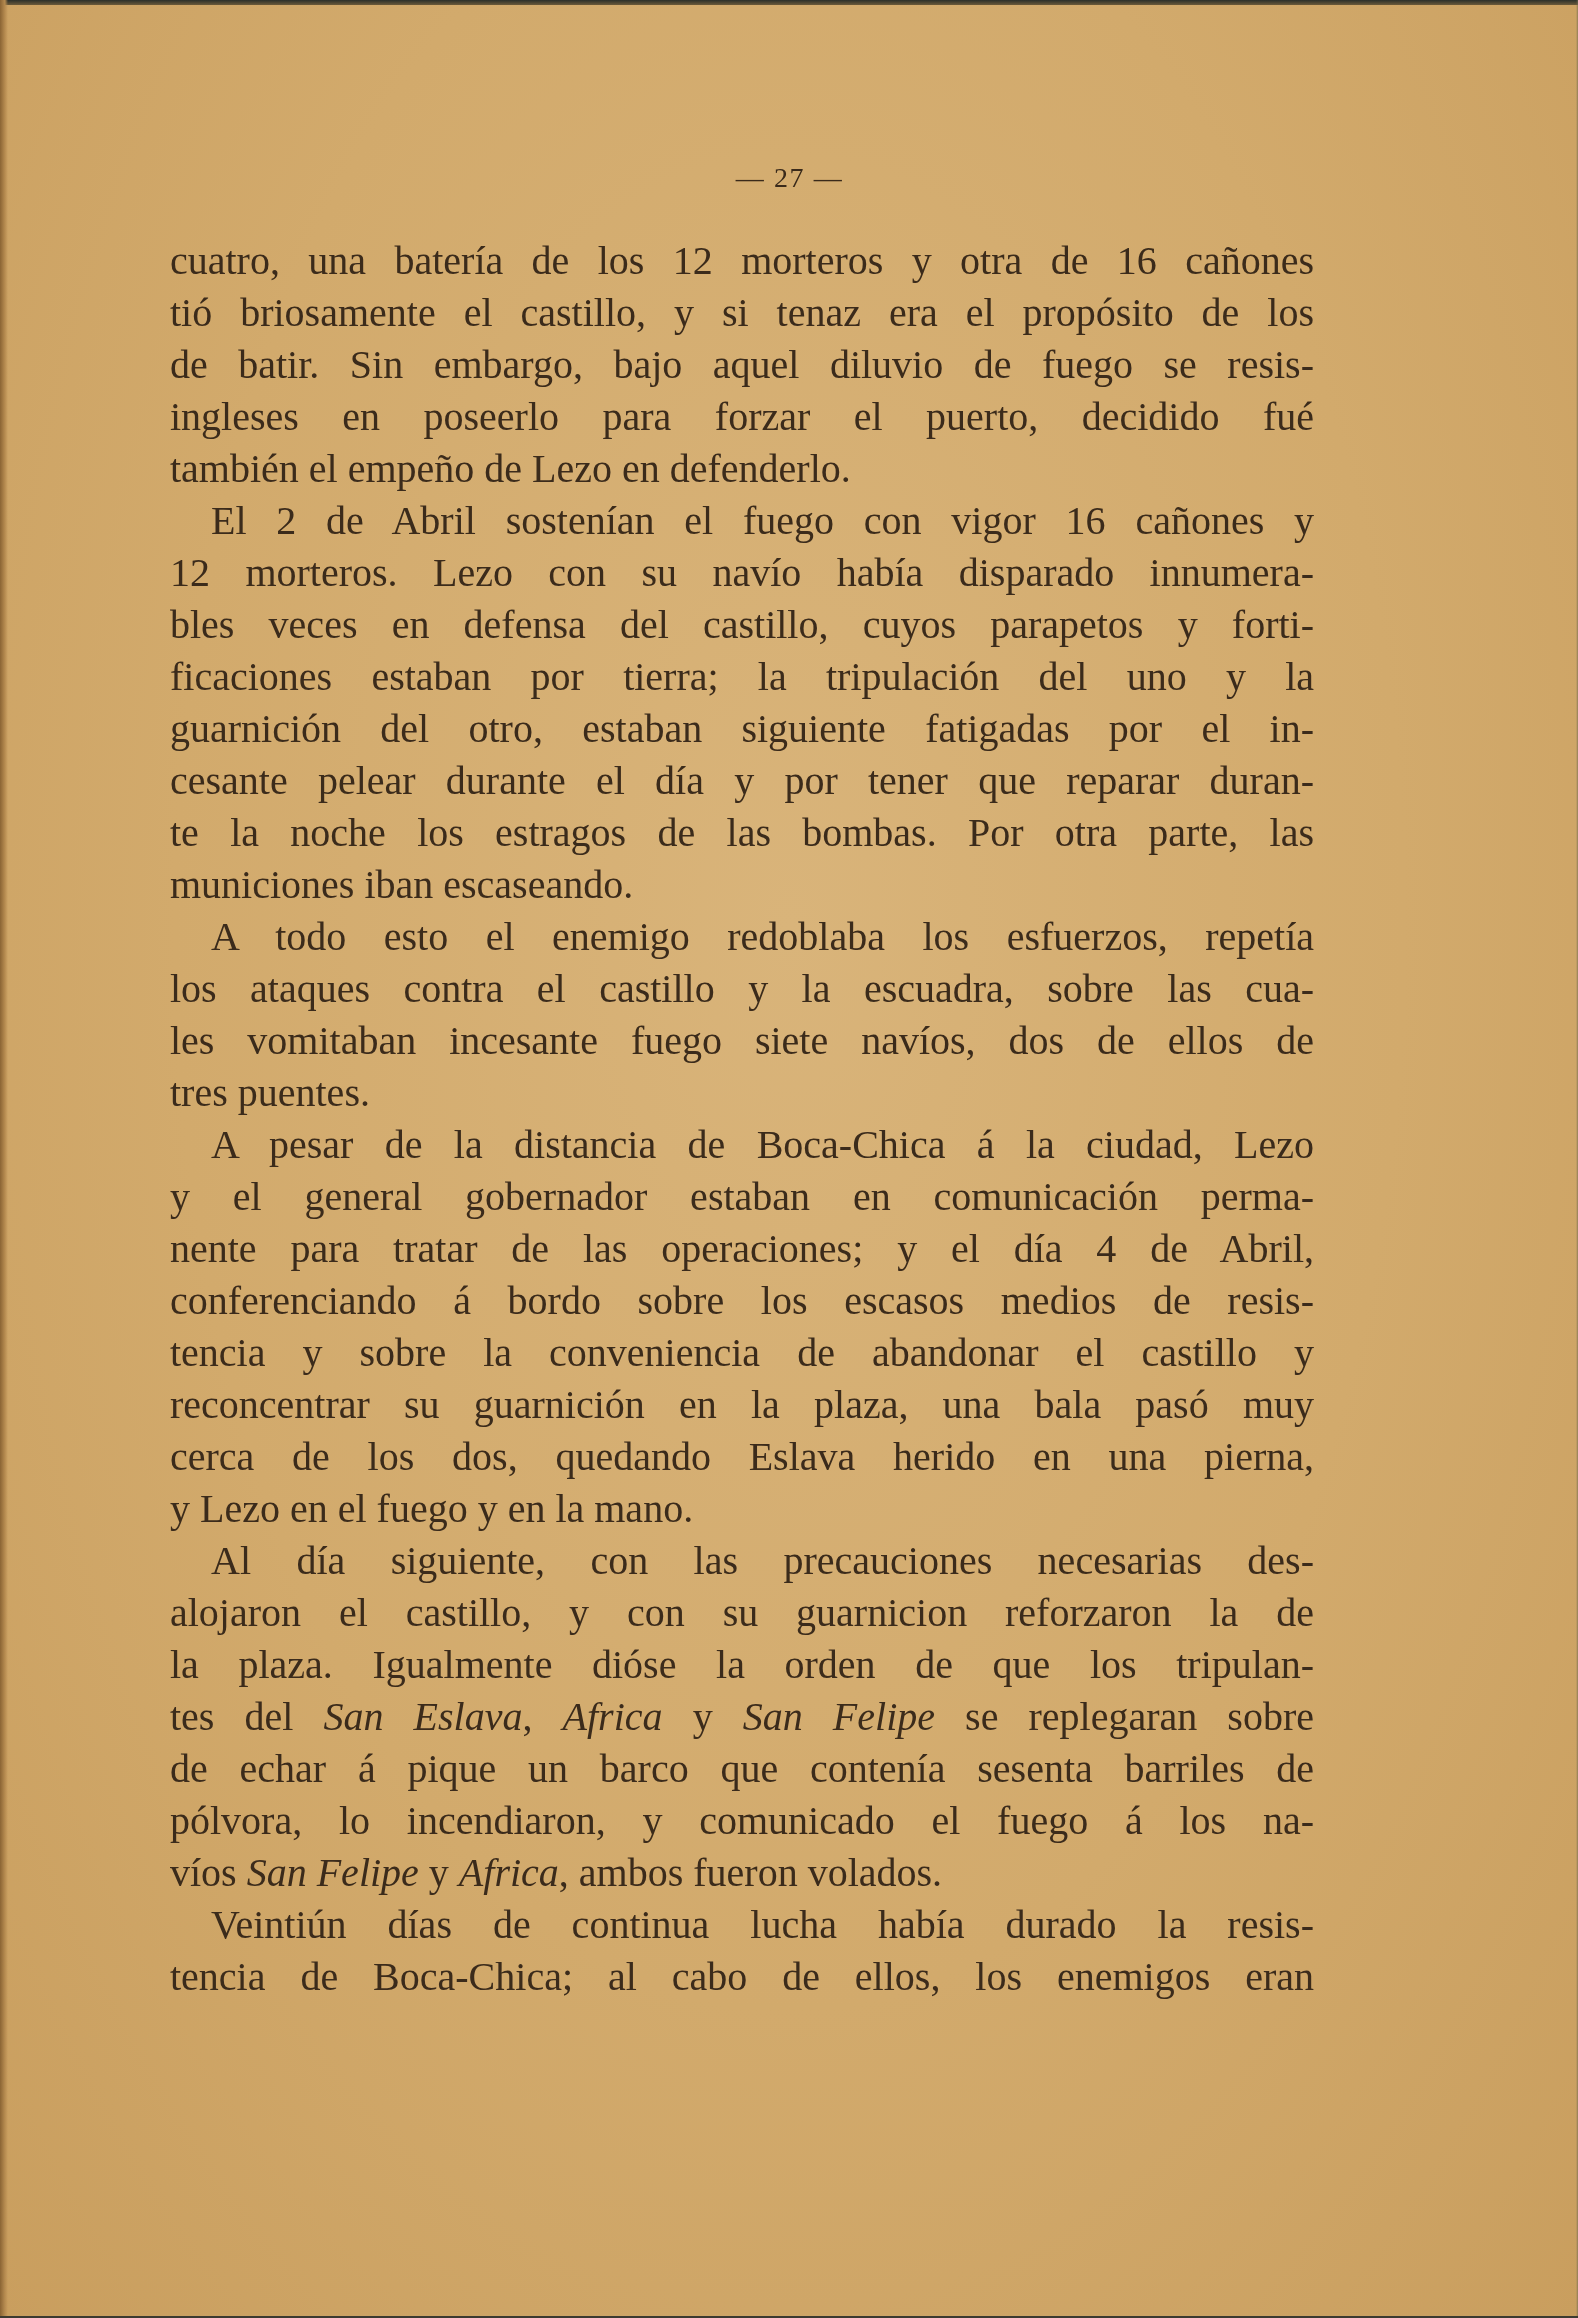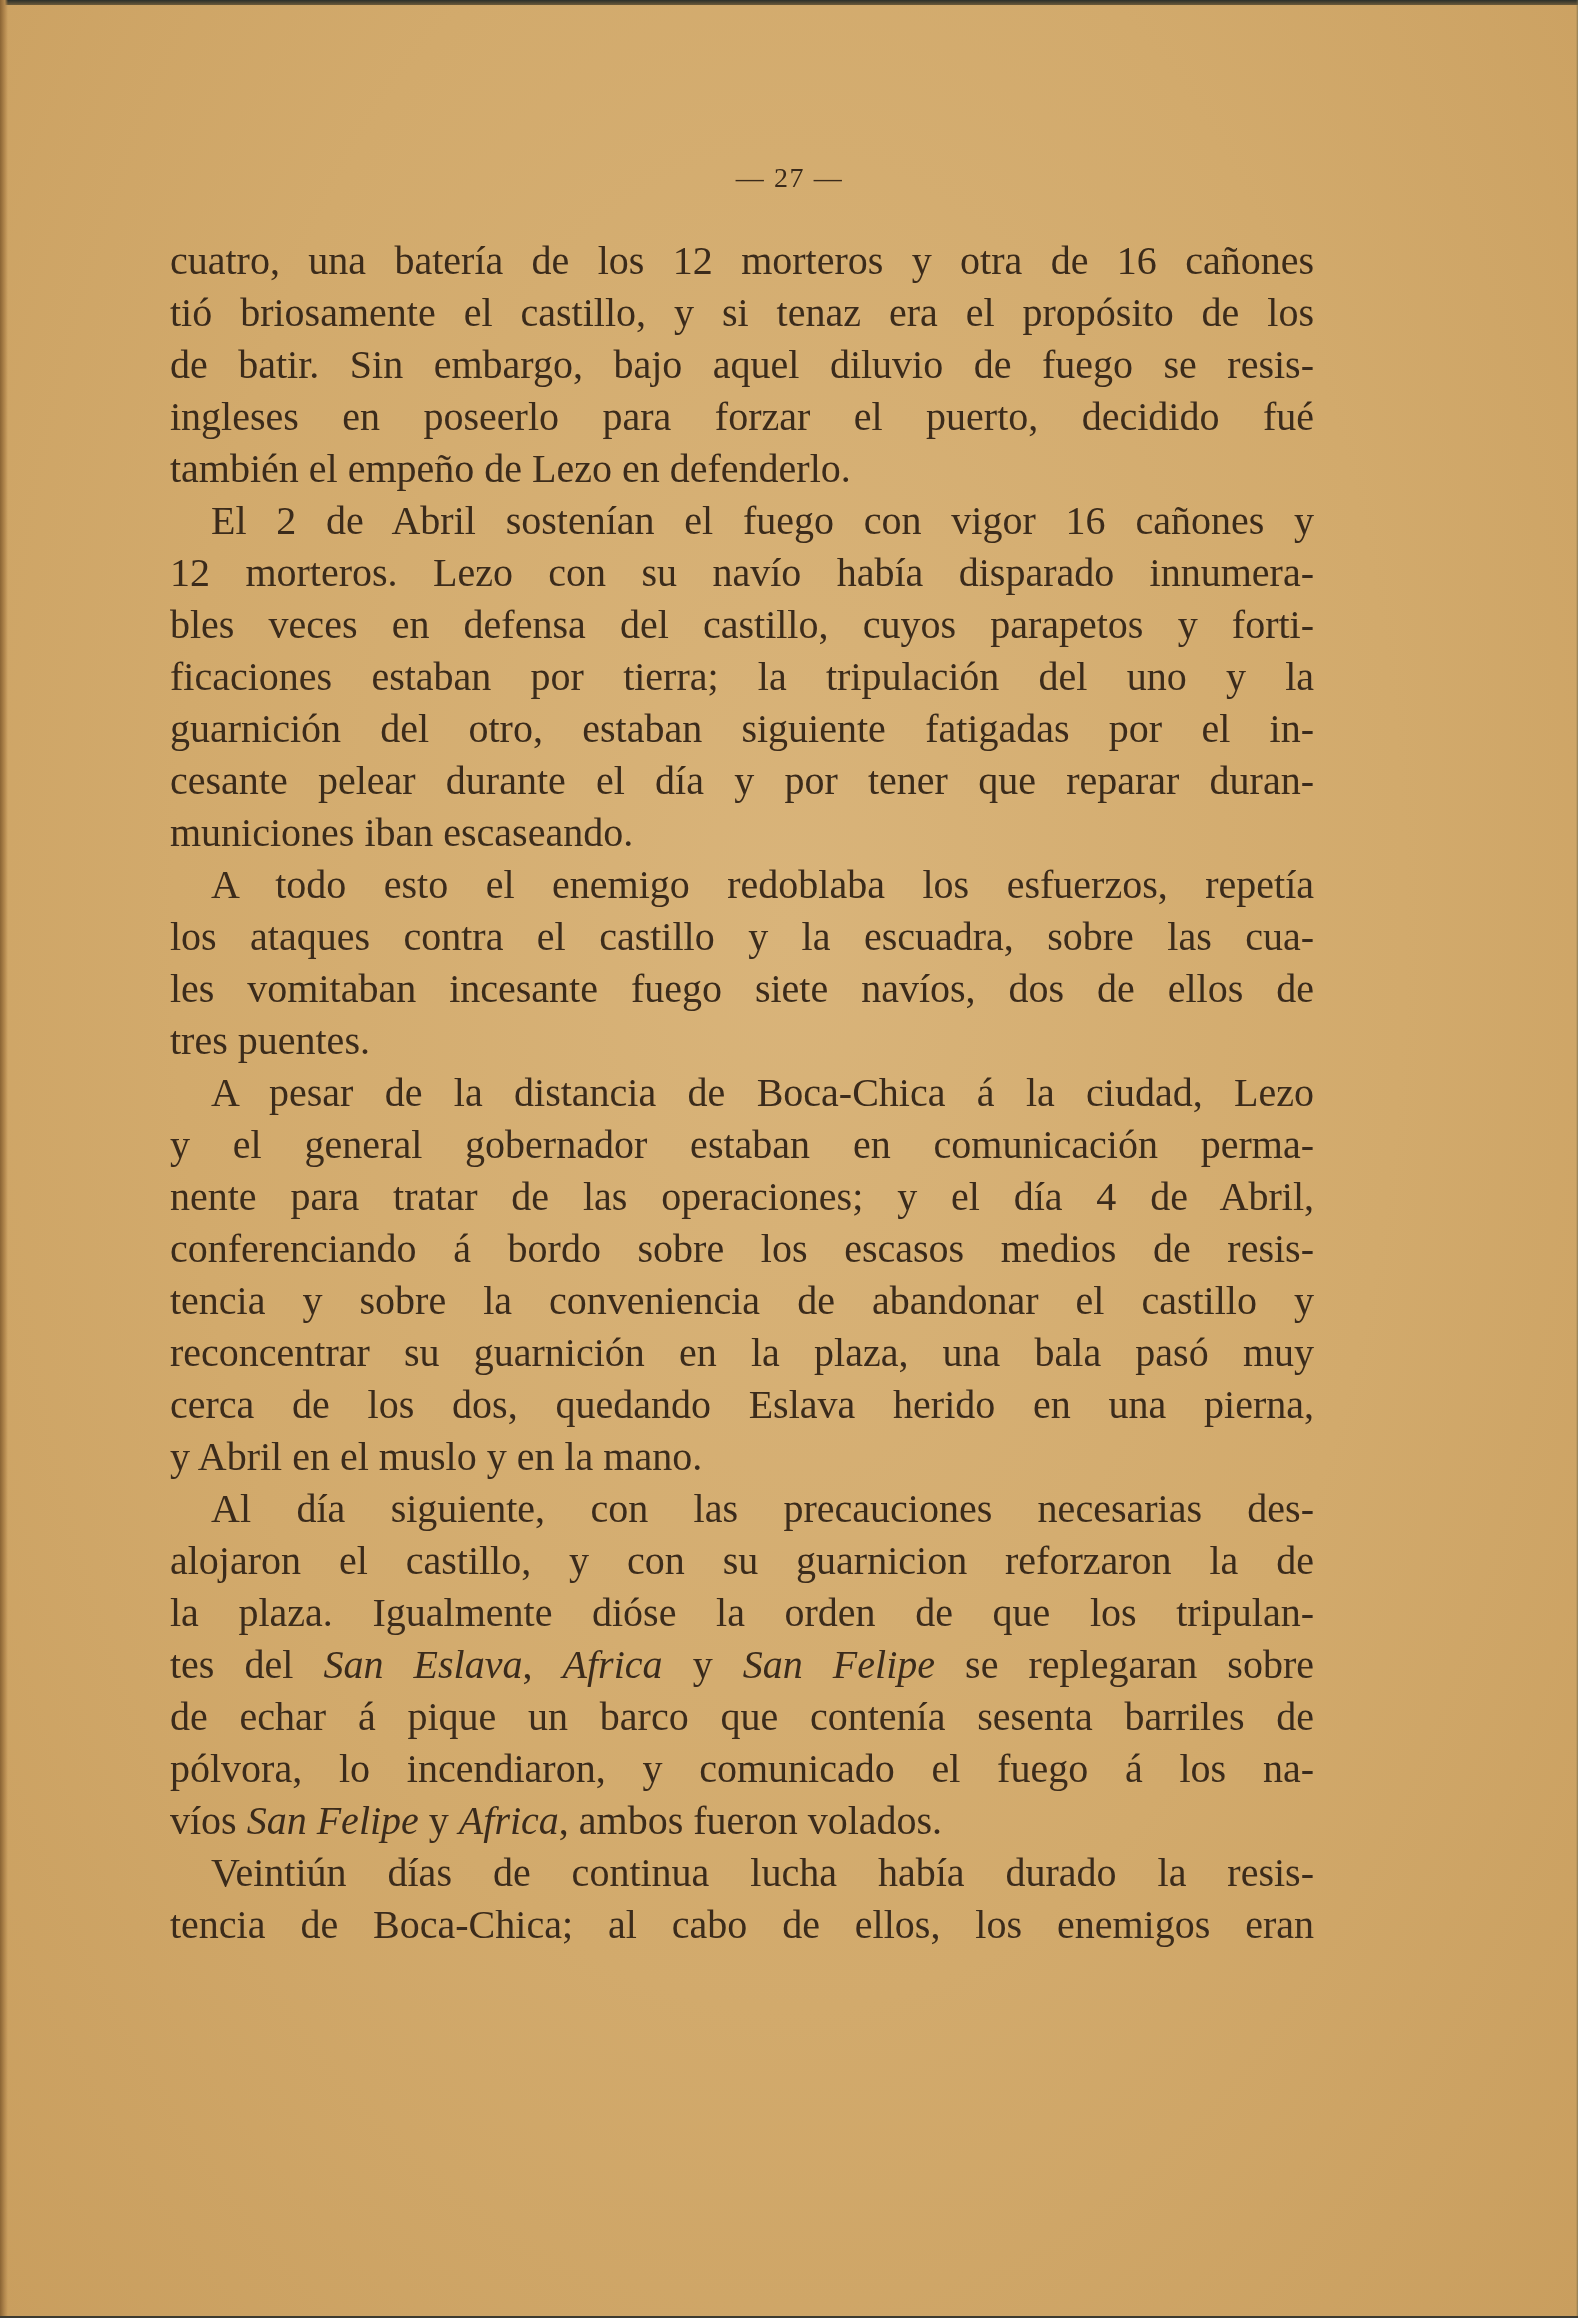--- a/index.html
+++ b/index.html
@@ -98,33 +98,34 @@
       <div class="line">tió briosamente el castillo, y si tenaz era el propósito de los</div>
       <div class="line">de batir. Sin embargo, bajo aquel diluvio de fuego se resis-</div>
       <div class="line">ingleses en poseerlo para forzar el puerto, decidido fué</div>
       <div class="line last">también el empeño de Lezo en defenderlo.</div>
       <div class="line indent">El 2 de Abril sostenían el fuego con vigor 16 cañones y</div>
       <div class="line">12 morteros. Lezo con su navío había disparado innumera-</div>
       <div class="line">bles veces en defensa del castillo, cuyos parapetos y forti-</div>
       <div class="line">ficaciones estaban por tierra; la tripulación del uno y la</div>
       <div class="line">guarnición del otro, estaban siguiente fatigadas por el in-</div>
       <div class="line">cesante pelear durante el día y por tener que reparar duran-</div>
+      <div class="line">te la noche los estragos de las bombas. Por otra parte, las</div>
       <div class="line last">municiones iban escaseando.</div>
       <div class="line indent">A todo esto el enemigo redoblaba los esfuerzos, repetía</div>
       <div class="line">los ataques contra el castillo y la escuadra, sobre las cua-</div>
       <div class="line">les vomitaban incesante fuego siete navíos, dos de ellos de</div>
       <div class="line last">tres puentes.</div>
       <div class="line indent">A pesar de la distancia de Boca-Chica á la ciudad, Lezo</div>
       <div class="line">y el general gobernador estaban en comunicación perma-</div>
       <div class="line">nente para tratar de las operaciones; y el día 4 de Abril,</div>
       <div class="line">conferenciando á bordo sobre los escasos medios de resis-</div>
       <div class="line">tencia y sobre la conveniencia de abandonar el castillo y</div>
       <div class="line">reconcentrar su guarnición en la plaza, una bala pasó muy</div>
       <div class="line">cerca de los dos, quedando Eslava herido en una pierna,</div>
-      <div class="line last">y Abril en el muslo y en la mano.</div>
+      <div class="line last">y Lezo en el fuego y en la mano.</div>
       <div class="line indent">Al día siguiente, con las precauciones necesarias des-</div>
       <div class="line">alojaron el castillo, y con su guarnicion reforzaron la de</div>
       <div class="line">la plaza. Igualmente dióse la orden de que los tripulan-</div>
       <div class="line"><span>tes del </span><em>San Eslava</em><span>, </span><em>Africa</em><span> y </span><em>San Felipe</em><span> se replegaran sobre</span></div>
       <div class="line">de echar á pique un barco que contenía sesenta barriles de</div>
       <div class="line">pólvora, lo incendiaron, y comunicado el fuego á los na-</div>
       <div class="line last"><span>víos </span><em>San Felipe</em><span> y </span><em>Africa</em><span>, ambos fueron volados.</span></div>
       <div class="line indent">Veintiún días de continua lucha había durado la resis-</div>
       <div class="line">tencia de Boca-Chica; al cabo de ellos, los enemigos eran</div>
     </div>

